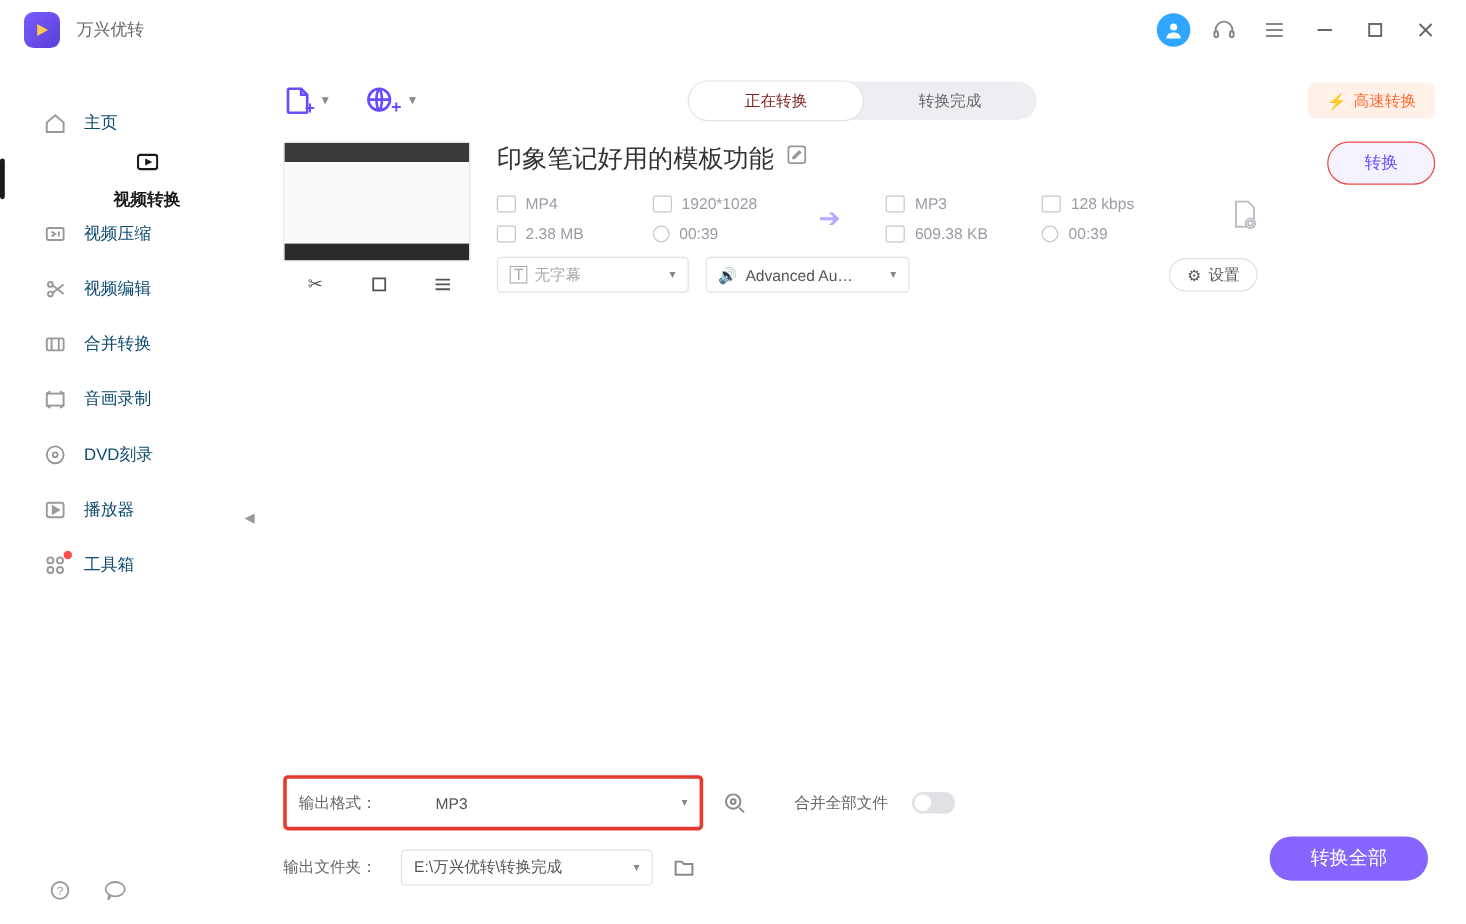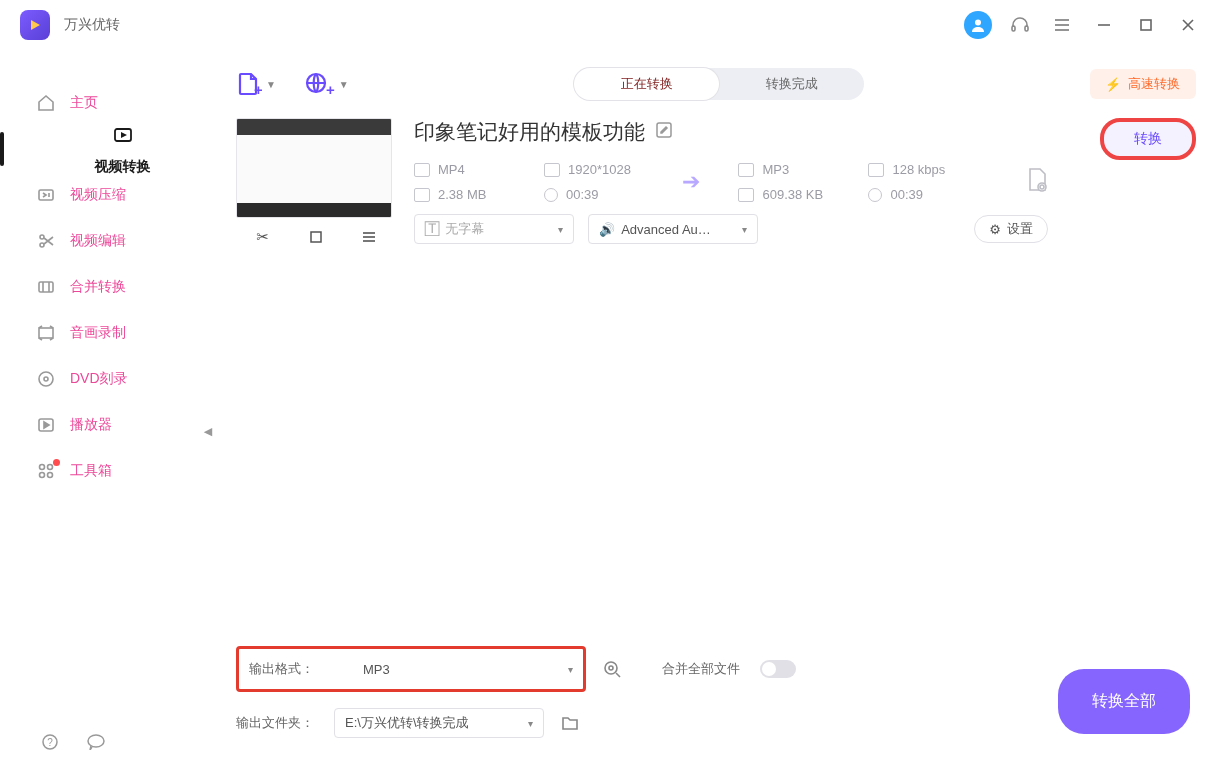--- a/index.html
+++ b/index.html
@@ -7,21 +7,21 @@
 .titlebar { height: 50px; display: flex; align-items: center; padding: 0 20px; justify-content: space-between; }
 .titlebar-left { display: flex; align-items: center; gap: 14px; }
 .app-logo { width: 30px; height: 30px; border-radius: 8px; background: linear-gradient(135deg, #7b5cff, #5a3fd6); display: flex; align-items: center; justify-content: center; }
 .app-logo svg { display: block; }
 .app-title { color: #666; font-size: 14px; }
 .titlebar-right { display: flex; align-items: center; gap: 14px; color: #888; }
 .titlebar-icon { width: 28px; height: 28px; display: flex; align-items: center; justify-content: center; cursor: pointer; }
 .user-avatar { width: 28px; height: 28px; border-radius: 50%; background: #2fa6ff; display: flex; align-items: center; justify-content: center; }
 .main-area { display: flex; height: calc(770px - 50px); }
 .sidebar { width: 210px; padding-top: 30px; position: relative; border-right:1px solid rgba(0,0,0,0); }
-.sidebar-item { height: 46px; display: flex; align-items: center; gap: 14px; padding-left: 36px; color: #ec4899; font-size: 14px; cursor: pointer; }
+.sidebar-item { height: 46px; display: flex; align-items: center; gap: 14px; padding-left: 36px; color: #0c4a6e; font-size: 14px; cursor: pointer; }
 .sidebar-item.active { color: #1a1a1a; font-weight: 600; position: relative; flex-direction: column; }
 .sidebar-item.active::before { content:""; position: absolute; left:0; top:6px; bottom:6px; width:4px; background:#1a1a1a; border-radius:2px;}
 .sidebar-icon { width: 20px; height: 20px; display: flex; align-items: center; justify-content: center; }
 .tool-notify { position:absolute; top:-2px; right:-4px; width:7px; height:7px; background:#ff4d4f; border-radius:50%; }
 .sidebar-bottom { position: absolute; bottom: 14px; left: 36px; display:flex; gap:18px; color:#888; }
 .sidebar-collapse { position:absolute; right:-6px; top:370px; width:14px; height:22px; display:flex; align-items:center; justify-content:center; color:#999; font-size:11px; cursor:pointer; }
 .content { flex: 1; padding: 18px 26px 16px 26px; display: flex; flex-direction: column; position:relative; }
 .top-toolbar { display:flex; align-items:center; justify-content:space-between; margin-bottom:18px; }
 .tool-left { display:flex; align-items:center; gap:28px; }
 .file-icon-btn { display:flex; align-items:center; gap:2px; color:#6a4bff; cursor:pointer; }
@@ -40,37 +40,37 @@
 .meta-col { flex:1; }
 .file-title-row { display:flex; align-items:center; gap:10px; font-size:21px; color:#333; margin-bottom:16px; }
 .pencil { color:#888; cursor:pointer; }
 .spec-row { display:flex; align-items:center; gap:30px; color:#9b9ba5; font-size:13px; }
 .spec-group { display:flex; flex-direction:column; gap:10px; }
 .spec-item { display:flex; align-items:center; gap:8px; min-width:100px; }
 .spec-icon { width:16px; height:14px; border:1.5px solid #c6c6ce; border-radius:2px; }
 .spec-icon.round { border-radius:50%; width:14px; height:14px; }
 .arrow { color:#b8a8ff; font-size:22px; padding:0 8px; }
 .actions-col { display:flex; flex-direction:column; align-items:flex-end; justify-content: space-between; height:100px;}
-.convert-btn { border:4px solid #ef4444; color:#6a4bff; background:#f5f2ff; padding:8px 30px; border-radius:20px; font-size:14px; cursor:pointer; }
+.convert-btn { border:1px solid #ef4444; color:#6a4bff; background:#f5f2ff; padding:8px 30px; border-radius:20px; font-size:14px; cursor:pointer; }
 .page-icon { color:#bdbdc5; font-size:20px; }
 .option-row { display:flex; align-items:center; gap:14px; margin-top:12px; }
 .select-box { height:30px; border:1px solid #e0e0e6; border-radius:4px; background:#fff; display:flex; align-items:center; padding:0 10px; font-size:13px; color:#aaa; cursor:pointer; justify-content:space-between; }
 .select-box .sel-text { display:flex; align-items:center; gap:6px; }
 .settings-btn { border:1px solid #e0e0e6; border-radius:16px; padding:4px 14px; display:flex; align-items:center; gap:6px; font-size:13px; color:#555; cursor:pointer; }
 .bottom-bar { margin-top:auto; padding-top:12px; }
 .row { display:flex; align-items:center; gap:12px; font-size:13px; color:#666; margin-bottom:16px; }
 .label { width:86px; }
 .format-wrap { border:3px solid #e33b2e; border-radius:4px; padding:6px 10px; display:flex; align-items:center;gap:28px; }
 .format-select { width:210px; height:28px; border:none; background:transparent; display:flex; align-items:center; justify-content:space-between; font-size:13px; color:#555; cursor:pointer; }
 .folder-select { width:210px; }
 .round-icon-btn { width:28px; height:28px; display:flex; align-items:center; justify-content:center; color:#888; cursor:pointer; }
 .toggle { width:36px; height:18px; background:#e0e0e6; border-radius:10px; position:relative; cursor:pointer; }
 .toggle::after { content:""; position:absolute; left:2px; top:2px; width:14px; height:14px; background:#fff; border-radius:50%; }
 .merge-label { margin-left:24px; margin-right:8px; color:#666; }
-.convert-all-btn { position:absolute; right:32px; bottom:36px; background:#8665ff; color:#fff; border:none; padding:22px 34px; border-radius:26px; font-size:16px; cursor:pointer; }
+.convert-all-btn { position:absolute; right:32px; bottom:36px; background:#8665ff; color:#fff; border:none; padding:8px 34px; border-radius:26px; font-size:16px; cursor:pointer; }
 </style>
 </head>
 <body>
 
 <div class="titlebar">
   <div class="titlebar-left">
     <div class="app-logo">
       <svg width="16" height="16" viewBox="0 0 16 16">
           <polygon points="4,3 13,8 4,13" fill="#ffc94d"></polygon>
         </svg>

